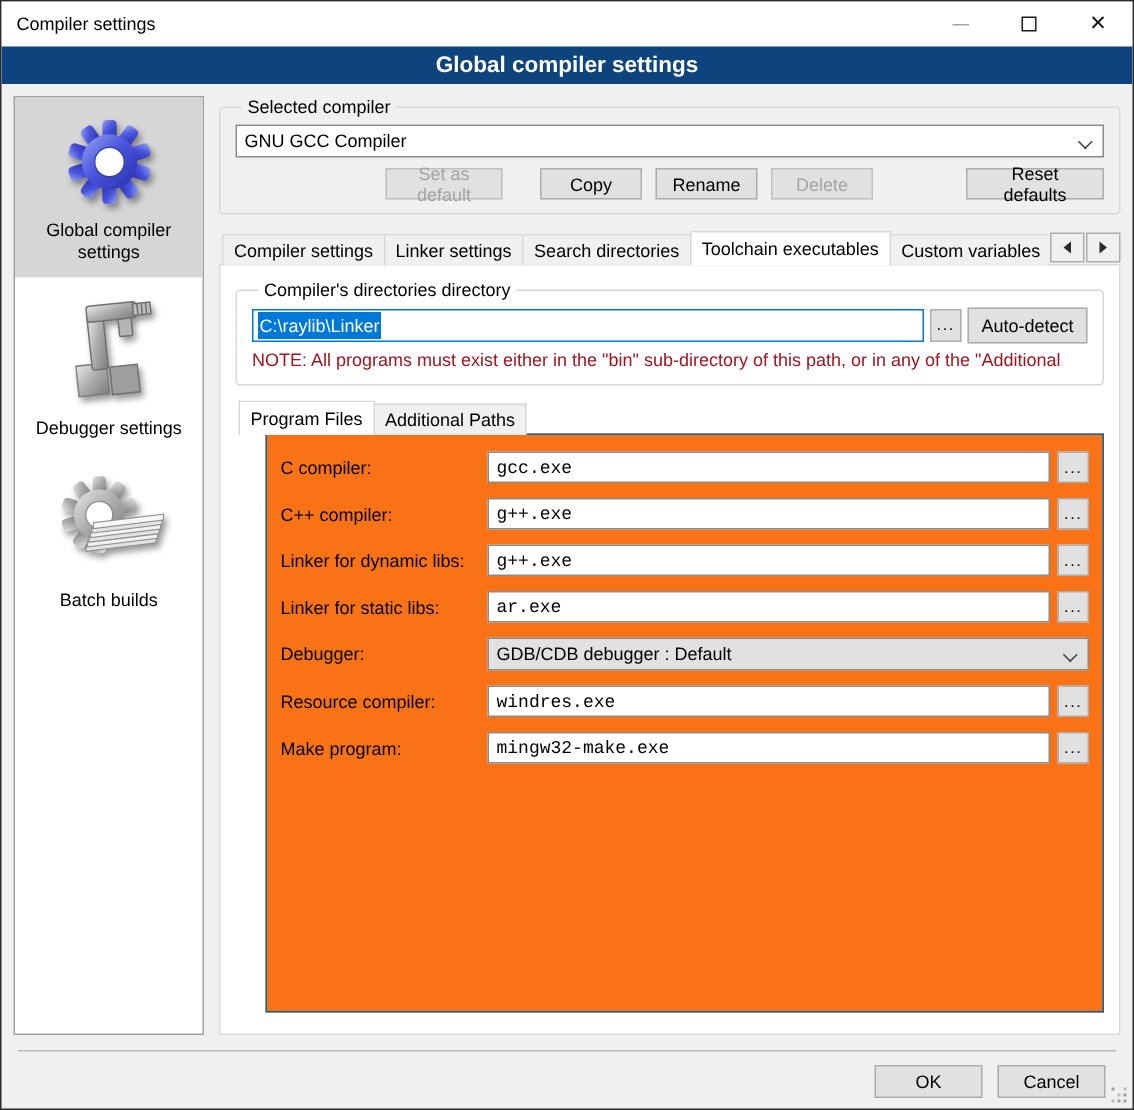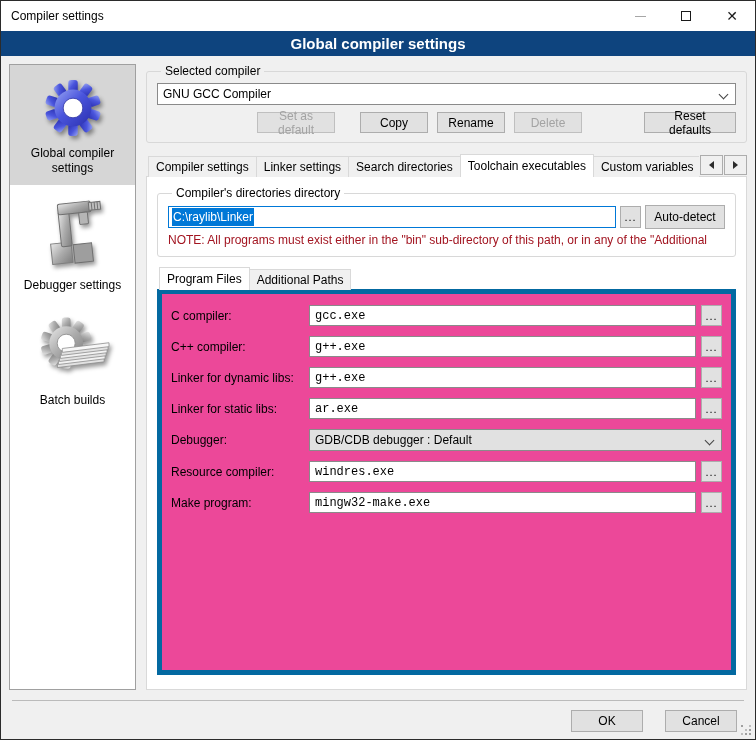--- a/index.html
+++ b/index.html
@@ -117,35 +117,36 @@
   .browse-btn { width: 21px; flex: 0 0 21px; height: 22px; padding: 0; font-size: 11px; letter-spacing: 1px; }
   .autodetect-btn { flex: 0 0 80px; height: 24px; }
   .note-text {
     margin-top: 4px; font-size: 12px; color: #A21420;
     white-space: nowrap; overflow: hidden;
   }
 
   
   .inner-notebook { margin-top: 10px; flex: 1; display: flex; flex-direction: column; min-height: 0; }
   .inner-panel {
-    flex: 1; background: #ec4899; border: 5px solid #0369a1; margin-top: -1px;
+    flex: 1; background: #f97316; border: 1px solid #0369a1; margin-top: -1px;
     padding: 11px 9px;
+    margin-left: 20px;
   }
 
   .field-row { display: flex; align-items: center; margin-bottom: 10px; }
   .field-label { width: 138px; flex: 0 0 138px; font-size: 12px; }
   .field-input {
     flex: 1; height: 21px; border: 1px solid #8A8A8A; background: #fff;
     font-family: Liberation Mono, monospace; font-size: 12px; padding: 0 5px; min-width: 0;
   }
   .field-browse { margin-left: 5px; width: 21px; flex: 0 0 21px; height: 21px; padding: 0; font-size: 11px; letter-spacing: 1px; }
 
   
   .footer-sep { border: none; border-top: 1px solid #BBBBBB; margin: 10px 3px 0 3px; }
-  .footer { display: flex; justify-content: flex-end; align-items: flex-end; gap: 22px; padding: 9px 10px 0 0; }
+  .footer { display: flex; justify-content: flex-end; align-items: flex-end; gap: 10px; padding: 9px 10px 0 0; }
   .footer .btn { width: 72px; height: 22px; }
   .grip { position: absolute; right: 2px; bottom: 2px; width: 12px; height: 12px; }
   .grip::before {
     content: ""; position: absolute; width: 2px; height: 2px; background: #9f9f9f;
     left: 0; top: 0;
     box-shadow: 8px 8px 0 #9f9f9f, 8px 4px 0 #9f9f9f, 4px 8px 0 #9f9f9f,
                 8px 0 0 #bdbdbd, 0 8px 0 #bdbdbd, 4px 4px 0 #bdbdbd;
   }
 </style>
 </head>

